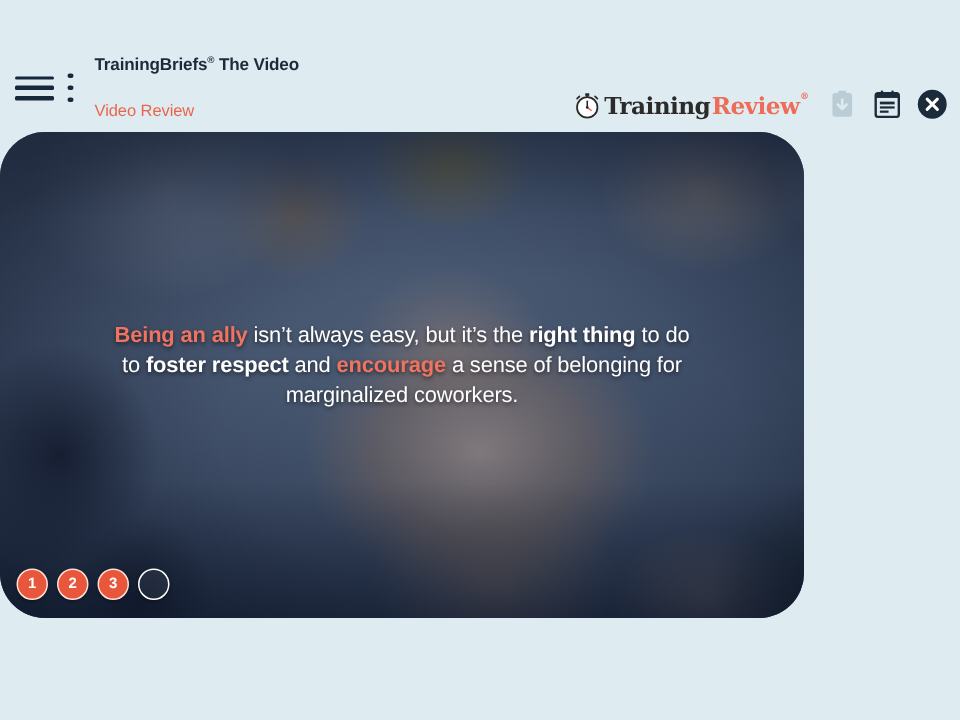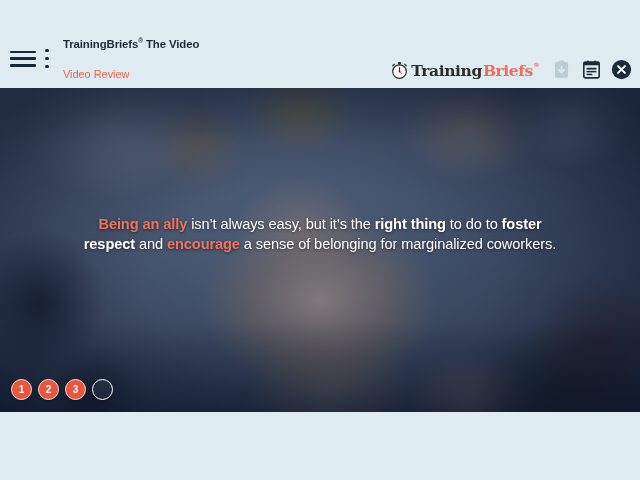--- a/index.html
+++ b/index.html
@@ -141,24 +141,25 @@
     flex: 0 0 auto;
     display: block;
   }
   .hdr-icon.disabled { opacity: 0.35; }
 
   
   #stage {
     position: absolute;
     left: 0;
     top: 88px;
-    width: 640px;
+    width: 536px;
     height: 324px;
     overflow: hidden;
     background: #4a5a6e;
+    border-radius: 30px;
   }
 
   
   .photo {
     position: absolute;
     inset: 0;
     background:
       
       radial-gradient(ellipse 150px 120px at 320px 215px, rgba(235,205,185,0.92) 0%, rgba(212,174,150,0.6) 45%, rgba(150,140,140,0) 78%),
       radial-gradient(ellipse 90px 70px at 300px 140px, rgba(228,198,180,0.75) 0%, rgba(200,170,155,0) 72%),
@@ -296,21 +297,21 @@
           <rect x="10.2" y="1.4" width="3.6" height="2.3" rx="0.7" fill="#2b2b2b"></rect>
           <rect x="11.2" y="3.2" width="1.7" height="2" fill="#2b2b2b"></rect>
           <path d="M18.6 4.1l1.9 1.9" stroke="#2b2b2b" stroke-width="1.5" stroke-linecap="round"></path>
           <path d="M5.4 4.1L3.5 6.0" stroke="#2b2b2b" stroke-width="1.5" stroke-linecap="round"></path>
           <path d="M12 13.4V8.2" stroke="#2b2b2b" stroke-width="1.3" stroke-linecap="round"></path>
           <path d="M12 13.4l3.3 2.5" stroke="#ee6d58" stroke-width="1.3" stroke-linecap="round"></path>
           <circle cx="12" cy="13.4" r="1.1" fill="#2b2b2b"></circle>
         </svg>
         <div class="logo-text">
             <span class="t1">Training</span>
-            <span class="t2">Briefs</span>
+            <span class="t2">Review</span>
             <span class="reg">®</span>
           </div>
       </div>
 
       <svg class="hdr-icon disabled" viewBox="0 0 24 24">
         <rect x="4.5" y="3.5" width="15" height="18" rx="2" fill="#7d93a6"></rect>
         <rect x="9" y="1.8" width="6" height="3.2" rx="1.1" fill="#7d93a6"></rect>
         <path d="M12 8.5v6.2M12 15.6l-3.4-3.4M12 15.6l3.4-3.4" stroke="#dce9ef" stroke-width="2" stroke-linecap="round" stroke-linejoin="round" fill="none"></path>
       </svg>
 

